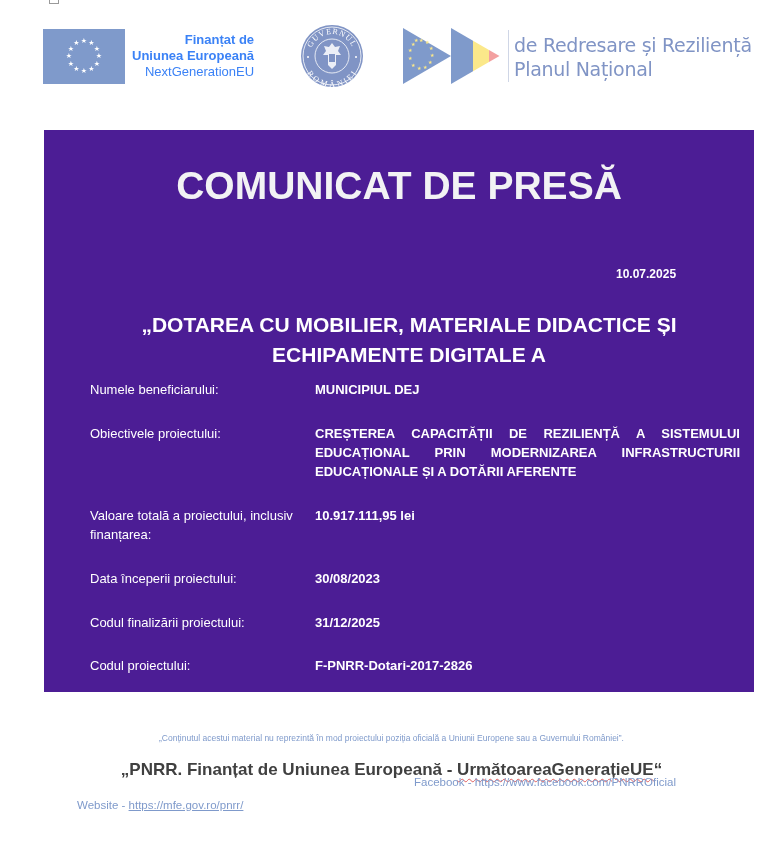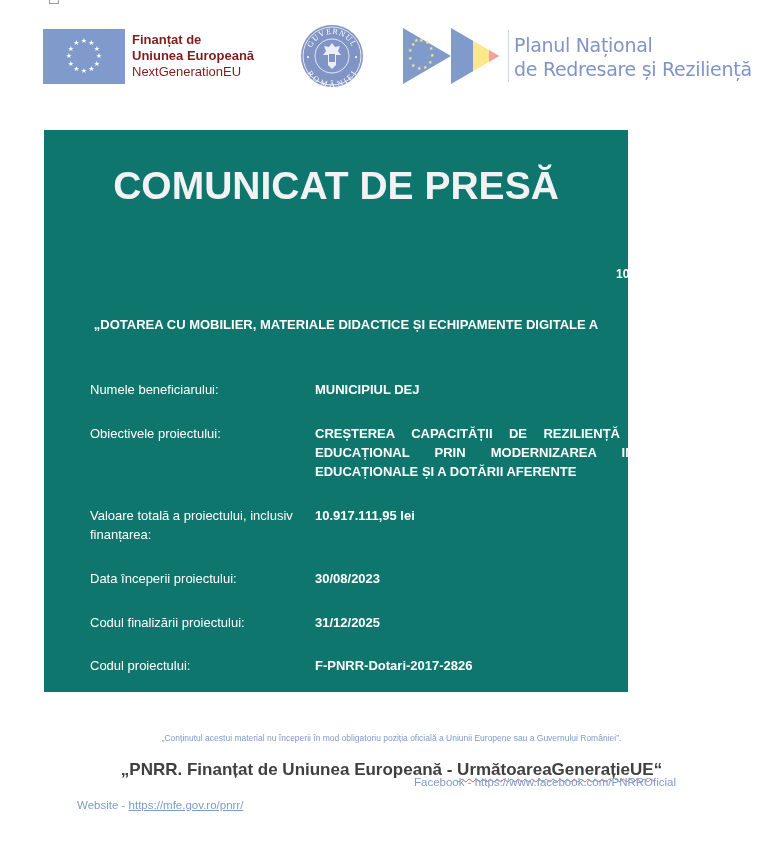--- a/index.html
+++ b/index.html
@@ -1,33 +1,33 @@
 <!DOCTYPE html>
 <html><head>
 <meta charset="utf-8">
 <style>
   html, body { margin: 0; padding: 0; background: #ffffff; }
   body { width: 783px; height: 842px; position: relative; overflow: hidden; font-family: "Liberation Sans", sans-serif; }
   .abs { position: absolute; }
   .corner-mark { left: 49px; top: 0; width: 8px; height: 3px; border: 1px solid #9a9a9a; border-top: none; }
 
   .eu-flag { left: 43px; top: 29px; width: 82px; height: 55px; background: #7f9acb; }
-  .eu-text { left: 132px; top: 32px; color: #7f1d1d; font-size: 13px; line-height: 16px; }
+  .eu-text { left: 132px; top: 32px; color: #3b82f6; font-size: 13px; line-height: 16px; text-align: right; }
   .eu-text .b { font-weight: bold; }
 
   .gov-seal { left: 300px; top: 24px; width: 64px; height: 64px; }
 
   .pnrr-logo { left: 403px; top: 28px; width: 112px; height: 56px; }
   .pnrr-sep { left: 508px; top: 30px; width: 1px; height: 52px; background: #cfd6e6; }
   .pnrr-text { left: 514px; top: 33px; color: #8094c5; font-size: 19px; line-height: 24px; font-family: "DejaVu Sans", sans-serif; letter-spacing: -0.3px; }
 
-  .panel { left: 44px; top: 130px; width: 584px; height: 562px; background: #0f766e; color: #ffffff; }
+  .panel { left: 44px; top: 130px; width: 710px; height: 562px; background: #4c1d95; color: #ffffff; }
   .title { position: absolute; left: 0; right: 0; top: 34px; text-align: center; font-size: 39px; font-weight: bold; color: #f2f2f4; letter-spacing: 0px; font-family: "Liberation Sans", sans-serif; }
   .date { position: absolute; left: 572px; top: 137px; font-size: 12px; font-weight: bold; }
-  .proj-title { position: absolute; left: 20px; right: 0; top: 180px; text-align: center; font-size: 13px; font-weight: bold; line-height: 30px; }
+  .proj-title { position: absolute; left: 20px; right: 0; top: 180px; text-align: center; font-size: 21px; font-weight: bold; line-height: 30px; }
   .row { position: absolute; left: 46px; width: 610px; font-size: 13px; line-height: 19px; }
   .row .lbl { position: absolute; left: 0; width: 210px; }
   .row .val { position: absolute; left: 225px; width: 425px; font-weight: bold; }
   .row .val.justify { text-align: justify; text-align-last: left; }
 
   .disclaimer { left: 0; width: 783px; top: 733px; text-align: center; font-size: 8.5px; color: #7f9acb; }
   .slogan { left: 0; width: 783px; top: 760px; text-align: center; font-size: 17px; font-weight: bold; color: #404040; }
   .slogan .ue { text-decoration: underline wavy #e06060; text-decoration-thickness: 1px; text-underline-offset: 3px; }
   .website { left: 77px; top: 799px; font-size: 11.5px; color: #7f9acb; }
   .website a { color: #7f9acb; text-decoration: underline; }
@@ -103,22 +103,22 @@
         <text x="8" y="39">★</text>
         <text x="5" y="32">★</text>
       <text x="5" y="24">★</text>
         <text x="8" y="18">★</text>
         <text x="11" y="14">★</text>
     </g>
   </svg>
 </div>
 <div class="abs pnrr-sep"></div>
 <div class="abs pnrr-text">
+  <div>de Redresare și Reziliență</div>
   <div>Planul Național</div>
-  <div>de Redresare și Reziliență</div>
 </div>
 
 <div class="abs panel">
   <div class="title">COMUNICAT DE PRESĂ</div>
   <div class="date">10.07.2025</div>
   <div class="proj-title">
     <div>„DOTAREA CU MOBILIER, MATERIALE DIDACTICE ȘI ECHIPAMENTE DIGITALE A</div>
   </div>
 
   <div class="row" style="top:250px">
@@ -140,20 +140,20 @@
   <div class="row" style="top:483px">
     <div class="lbl">Codul finalizării proiectului:</div>
     <div class="val">31/12/2025</div>
   </div>
   <div class="row" style="top:526px">
     <div class="lbl">Codul proiectului:</div>
     <div class="val">F-PNRR-Dotari-2017-2826</div>
   </div>
 </div>
 
-<div class="abs disclaimer">„Conținutul acestui material nu începerii în mod obligatoriu poziția oficială a Uniunii Europene sau a Guvernului României”.</div>
+<div class="abs disclaimer">„Conținutul acestui material nu reprezintă în mod proiectului poziția oficială a Uniunii Europene sau a Guvernului României”.</div>
 <div class="abs slogan">
   <span>„PNRR. Finanțat de Uniunea Europeană - </span><span class="ue">UrmătoareaGenerațieUE</span><span>“</span>
 </div>
 <div class="abs website">
   <span>Website - </span><a>https://mfe.gov.ro/pnrr/</a>
 </div>
 <div class="abs facebook">Facebook - https://www.facebook.com/PNRROficial</div>
 
 </body></html>

